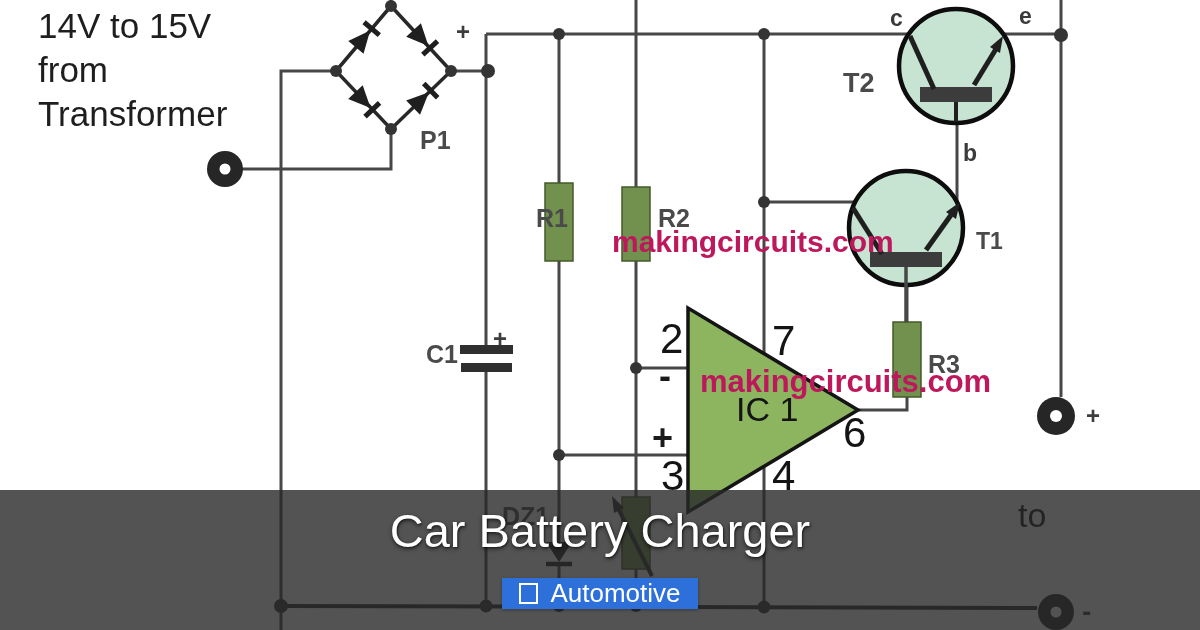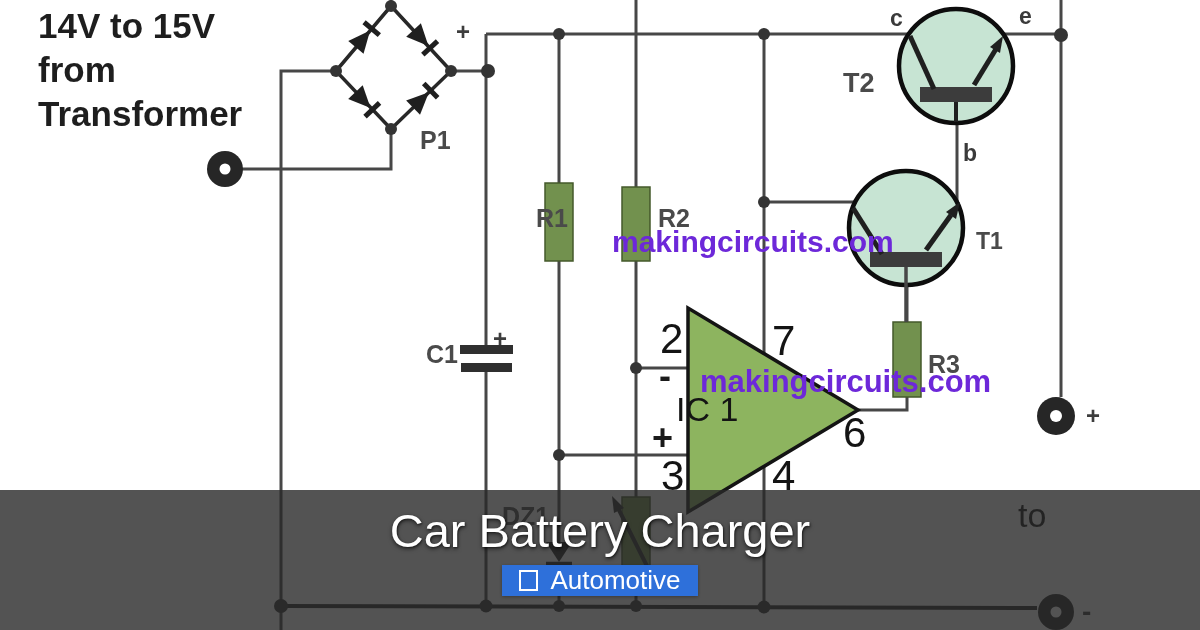--- a/index.html
+++ b/index.html
@@ -5,44 +5,44 @@
   html,body{margin:0;padding:0;background:#888;}
   .card{
     position:relative;
     width:1200px;height:630px;
     background:#ffffff;
     overflow:hidden;
     font-family:"Liberation Sans","DejaVu Sans",sans-serif;
   }
   .schematic-svg{position:absolute;left:0;top:0;z-index:1;}
   .lbl{position:absolute;z-index:1;line-height:1;white-space:nowrap;color:#1c1c1c;}
-  .big-note{font-size:35px;color:#1e1e1e;font-weight:bold;}
+  .big-note{font-size:35px;color:#1e1e1e;}
   .ref{font-weight:bold;color:#4a4a4a;font-size:25px;}
   .pin-letter{font-weight:bold;color:#3a3a3a;font-size:23px;}
   .pin-num{font-size:42px;color:#141414;}
   .sign{font-size:36px;font-weight:bold;color:#1a1a1a;}
   .small-sign{font-size:24px;font-weight:bold;color:#3d3d3d;}
   .ic-label{font-size:34px;color:#141414;}
-  .watermark{font-weight:bold;color:#6d28d9;}
+  .watermark{font-weight:bold;color:#be185d;}
   .out-note{font-size:34px;color:#131313;}
   
   .overlay{
     position:absolute;left:0;top:490px;width:1200px;height:140px;
     background:rgba(40,40,40,0.80);z-index:2;
   }
   .title-wrap{
     position:absolute;left:0;top:490px;width:1200px;height:104px;z-index:3;
     display:flex;flex-direction:column;align-items:center;
   }
   .card-title{
     margin-top:13px;font-size:47px;color:#ffffff;
     text-shadow:0 2px 4px rgba(0,0,0,0.55),1px 1px 2px rgba(0,0,0,0.45);
   }
   .category-badge{
-    margin-top:7px;height:37px;padding:0 17px;
+    margin-top:20px;height:37px;padding:0 17px;
     background:#2e70da;color:#ffffff;font-size:26px;
     display:flex;align-items:center;
     box-shadow:0 1px 3px rgba(0,0,0,0.3);
   }
   .box-glyph{
     display:inline-block;width:15px;height:17px;
     border:2px solid #ffffff;margin-right:12px;
   }
 </style>
 </head>
@@ -199,21 +199,21 @@
 
   <div class="lbl ref" style="left:843px;top:70px;font-size:27px">T2</div>
   <div class="lbl ref" style="left:976px;top:230px;font-size:23px">T1</div>
   <div class="lbl pin-letter" style="left:890px;top:7px">c</div>
   <div class="lbl pin-letter" style="left:1019px;top:5px">e</div>
   <div class="lbl pin-letter" style="left:963px;top:142px">b</div>
 
   <div class="lbl pin-num" style="left:660px;top:318px">2</div>
   <div class="lbl pin-num" style="left:772px;top:320px">7</div>
   <div class="lbl sign" style="left:659px;top:358px">-</div>
-  <div class="lbl ic-label" style="left:676px;top:392px">IC 1</div>
+  <div class="lbl ic-label" style="left:736px;top:392px">IC 1</div>
   <div class="lbl sign" style="left:652px;top:420px">+</div>
   <div class="lbl pin-num" style="left:661px;top:455px">3</div>
   <div class="lbl pin-num" style="left:772px;top:455px">4</div>
   <div class="lbl pin-num" style="left:843px;top:412px">6</div>
 
   <div class="lbl ref" style="left:502px;top:504px;font-size:25px">DZ1</div>
 
   <div class="lbl small-sign" style="left:1086px;top:404px">+</div>
   <div class="lbl small-sign" style="left:1082px;top:598px;font-size:28px">-</div>
 

